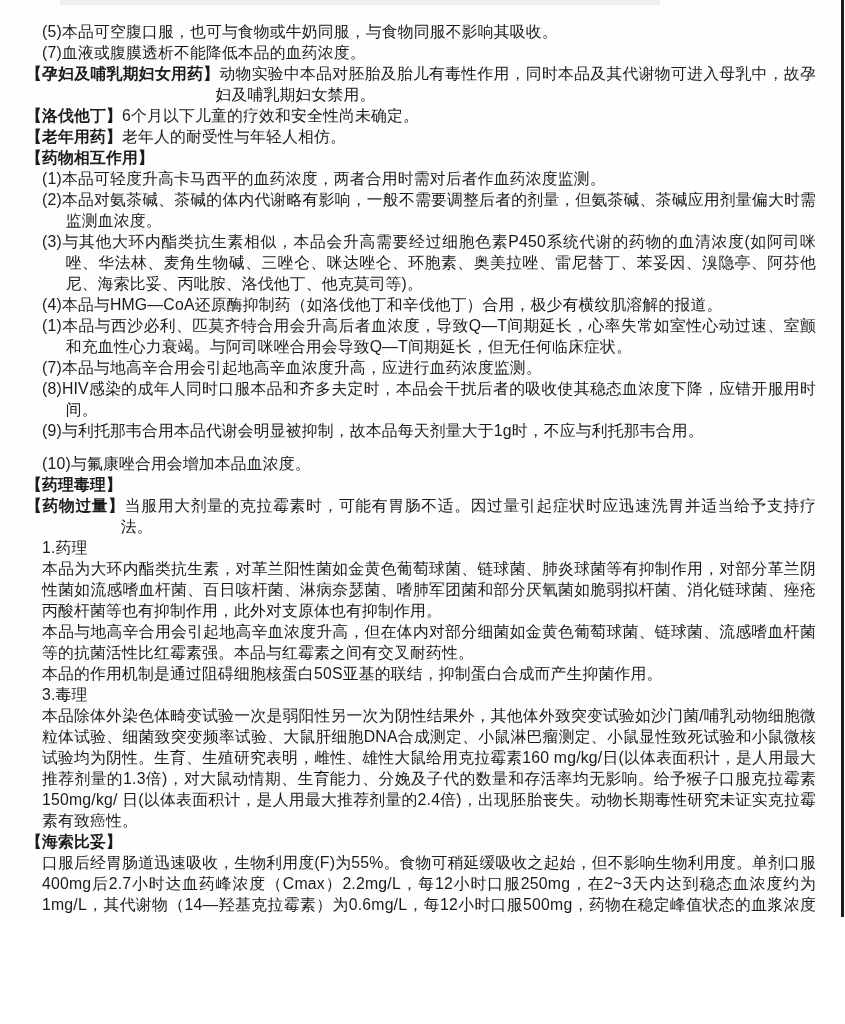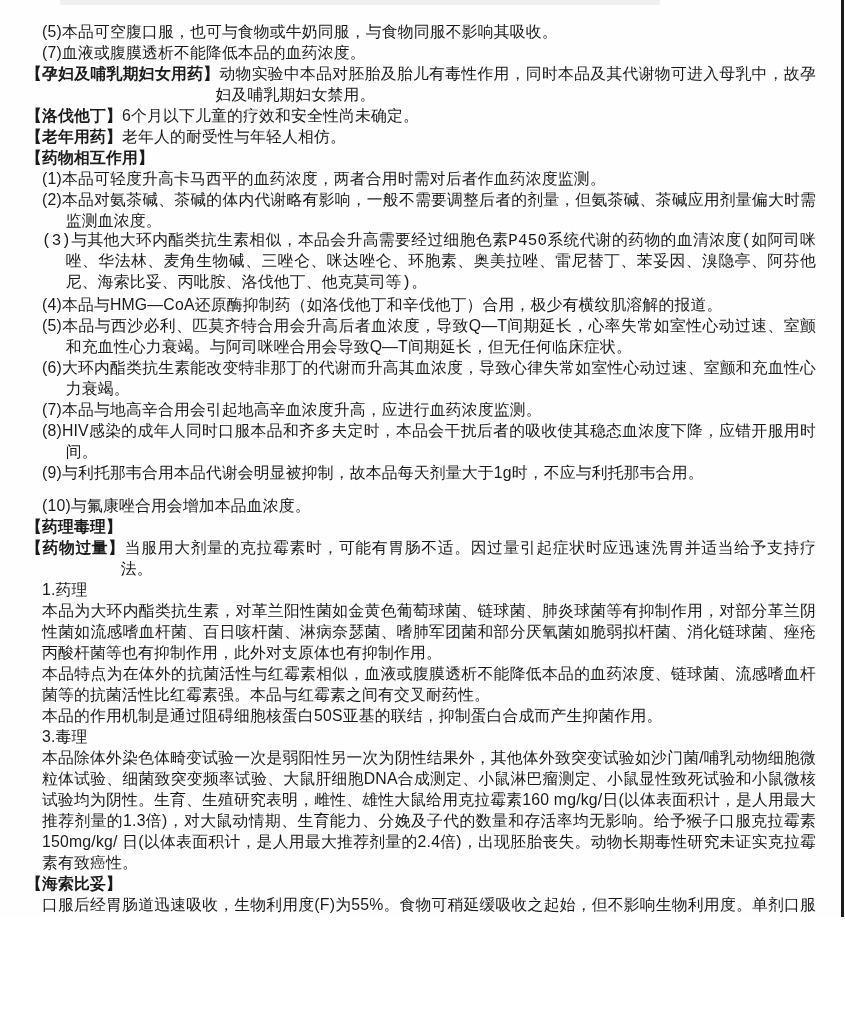--- a/index.html
+++ b/index.html
@@ -65,33 +65,32 @@
   <div class="scan-smudge"></div>
   <div class="doc" id="doc">
       <p class="blk item" style="padding-left: 1.5em; text-indent: -1.5em;"><span class="txt">(5)本品可空腹口服，也可与食物或牛奶同服，与食物同服不影响其吸收。</span></p>
       <p class="blk item" style="padding-left: 1.5em; text-indent: -1.5em;"><span class="txt">(7)血液或腹膜透析不能降低本品的血药浓度。</span></p>
       <p class="blk labeled" style="padding-left: 12em; text-indent: -12em;"><span class="lbl">【孕妇及哺乳期妇女用药】</span><span class="txt">动物实验中本品对胚胎及胎儿有毒性作用，同时本品及其代谢物可进入母乳中，故孕妇及哺乳期妇女禁用。</span></p>
       <p class="blk labeled" style="padding-left: 6em; text-indent: -6em;"><span class="lbl">【洛伐他丁】</span><span class="txt">6个月以下儿童的疗效和安全性尚未确定。</span></p>
       <p class="blk labeled" style="padding-left: 6em; text-indent: -6em; font-family: Liberation Serif, serif;"><span class="lbl">【老年用药】</span><span class="txt">老年人的耐受性与年轻人相仿。</span></p>
       <p class="blk label"><span class="lbl">【药物相互作用】</span></p>
       <p class="blk item" style="padding-left: 1.5em; text-indent: -1.5em;"><span class="txt">(1)本品可轻度升高卡马西平的血药浓度，两者合用时需对后者作血药浓度监测。</span></p>
       <p class="blk item" style="padding-left: 1.5em; text-indent: -1.5em;"><span class="txt">(2)本品对氨茶碱、茶碱的体内代谢略有影响，一般不需要调整后者的剂量，但氨茶碱、茶碱应用剂量偏大时需监测血浓度。</span></p>
-      <p class="blk item" style="padding-left: 1.5em; text-indent: -1.5em; font-family: Liberation Mono, monospace;"><span class="txt">(3)与其他大环内酯类抗生素相似，本品会升高需要经过细胞色素P450系统代谢的药物的血清浓度(如阿司咪唑、华法林、麦角生物碱、三唑仑、咪达唑仑、环胞素、奥美拉唑、雷尼替丁、苯妥因、溴隐亭、阿芬他尼、海索比妥、丙吡胺、洛伐他丁、他克莫司等)。</span></p>
+      <p class="blk item" style="padding-left: 1.5em; text-indent: -1.5em;"><span class="txt">(3)与其他大环内酯类抗生素相似，本品会升高需要经过细胞色素P450系统代谢的药物的血清浓度(如阿司咪唑、华法林、麦角生物碱、三唑仑、咪达唑仑、环胞素、奥美拉唑、雷尼替丁、苯妥因、溴隐亭、阿芬他尼、海索比妥、丙吡胺、洛伐他丁、他克莫司等)。</span></p>
       <p class="blk item" style="padding-left: 1.5em; text-indent: -1.5em;"><span class="txt">(4)本品与HMG—CoA还原酶抑制药（如洛伐他丁和辛伐他丁）合用，极少有横纹肌溶解的报道。</span></p>
-      <p class="blk item" style="padding-left: 1.5em; text-indent: -1.5em;"><span class="txt">(5)本品与西沙必利、匹莫齐特合用会升高后者血浓度，导致Q—T间期延长，心率失常如室性心动过速、室颤和充血性心力衰竭。与阿司咪唑合用会导致Q—T间期延长，但无任何临床症状。</span></p>
-      <p class="blk item" style="padding-left: 1.5em; text-indent: -1.5em;"><span class="txt">(6)大环内酯类抗生素能改变特非那丁的代谢而升高其血浓度，导致心律失常如室性心动过速、室颤和充血性心力衰竭。</span></p>
+      <p class="blk item" style="padding-left: 1.5em; text-indent: -1.5em;"><span class="txt">(1)本品与西沙必利、匹莫齐特合用会升高后者血浓度，导致Q—T间期延长，心率失常如室性心动过速、室颤和充血性心力衰竭。与阿司咪唑合用会导致Q—T间期延长，但无任何临床症状。</span></p>
       <p class="blk item" style="padding-left: 1.5em; text-indent: -1.5em;"><span class="txt">(7)本品与地高辛合用会引起地高辛血浓度升高，应进行血药浓度监测。</span></p>
       <p class="blk item" style="padding-left: 1.5em; text-indent: -1.5em;"><span class="txt">(8)HIV感染的成年人同时口服本品和齐多夫定时，本品会干扰后者的吸收使其稳态血浓度下降，应错开服用时间。</span></p>
       <p class="blk item" style="padding-left: 1.5em; text-indent: -1.5em;"><span class="txt">(9)与利托那韦合用本品代谢会明显被抑制，故本品每天剂量大于1g时，不应与利托那韦合用。</span></p>
       <p class="blk item" style="padding-left: 2em; text-indent: -2em; margin-top: 12px;"><span class="txt">(10)与氟康唑合用会增加本品血浓度。</span></p>
       <p class="blk label"><span class="lbl">【药理毒理】</span></p>
       <p class="blk labeled" style="padding-left: 6em; text-indent: -6em;"><span class="lbl">【药物过量】</span><span class="txt">当服用大剂量的克拉霉素时，可能有胃肠不适。因过量引起症状时应迅速洗胃并适当给予支持疗法。</span></p>
       <p class="blk para"><span class="txt">1.药理</span></p>
       <p class="blk para"><span class="txt">本品为大环内酯类抗生素，对革兰阳性菌如金黄色葡萄球菌、链球菌、肺炎球菌等有抑制作用，对部分革兰阴性菌如流感嗜血杆菌、百日咳杆菌、淋病奈瑟菌、嗜肺军团菌和部分厌氧菌如脆弱拟杆菌、消化链球菌、痤疮丙酸杆菌等也有抑制作用，此外对支原体也有抑制作用。</span></p>
-      <p class="blk para"><span class="txt">本品特点为在体外的抗菌活性与红霉素相似，血液或腹膜透析不能降低本品的血药浓度、链球菌、流感嗜血杆菌等的抗菌活性比红霉素强。本品与红霉素之间有交叉耐药性。</span></p>
+      <p class="blk para"><span class="txt">本品与地高辛合用会引起地高辛血浓度升高，但在体内对部分细菌如金黄色葡萄球菌、链球菌、流感嗜血杆菌等的抗菌活性比红霉素强。本品与红霉素之间有交叉耐药性。</span></p>
       <p class="blk para"><span class="txt">本品的作用机制是通过阻碍细胞核蛋白50S亚基的联结，抑制蛋白合成而产生抑菌作用。</span></p>
       <p class="blk para"><span class="txt">3.毒理</span></p>
       <p class="blk para"><span class="txt">本品除体外染色体畸变试验一次是弱阳性另一次为阴性结果外，其他体外致突变试验如沙门菌/哺乳动物细胞微粒体试验、细菌致突变频率试验、大鼠肝细胞DNA合成测定、小鼠淋巴瘤测定、小鼠显性致死试验和小鼠微核试验均为阴性。生育、生殖研究表明，雌性、雄性大鼠给用克拉霉素160 mg/kg/日(以体表面积计，是人用最大推荐剂量的1.3倍)，对大鼠动情期、生育能力、分娩及子代的数量和存活率均无影响。给予猴子口服克拉霉素150mg/kg/ 日(以体表面积计，是人用最大推荐剂量的2.4倍)，出现胚胎丧失。动物长期毒性研究未证实克拉霉素有致癌性。</span></p>
       <p class="blk label"><span class="lbl">【海索比妥】</span></p>
       <p class="blk para"><span class="txt">口服后经胃肠道迅速吸收，生物利用度(F)为55%。食物可稍延缓吸收之起始，但不影响生物利用度。单剂口服400mg后2.7小时达血药峰浓度（Cmax）2.2mg/L，每12小时口服250mg，在2~3天内达到稳态血浓度约为1mg/L，其代谢物（14—羟基克拉霉素）为0.6mg/L，每12小时口服500mg，药物在稳定峰值状态的血浆浓度平均为2.7~2.9mg/L，其代谢物为0.83~0.88mg/L。体内分布广泛，鼻粘膜、扁桃体及肺组织中的药物浓度比血浓度高。在血浆中，蛋白结合率为65%~75%。其主要代谢产物是具有大环内酯类活性作用的14—羟基克拉霉素。单剂给药后血消除半衰期(t1/2)为4.4小时；每12小时口服250mg后的原形药物血消除半衰期(t1/2)为3~4小时，其代谢物为5~6小时；每12小时口服500mg后的原形药物的血消除半衰期(t1/2)为5~7小时，其代谢物为6.9~8.7小时。经口服或静脉注入14C标记的克拉霉素，5日内自尿排出占剂量的36%，自大便排出占52%。低剂量给药经粪、尿两个途径排出的药量相仿，但剂量增大时尿中排出量较多。</span></p>
     </div>
   <div class="edge-line"></div>
 </div>
 
 </body></html>

